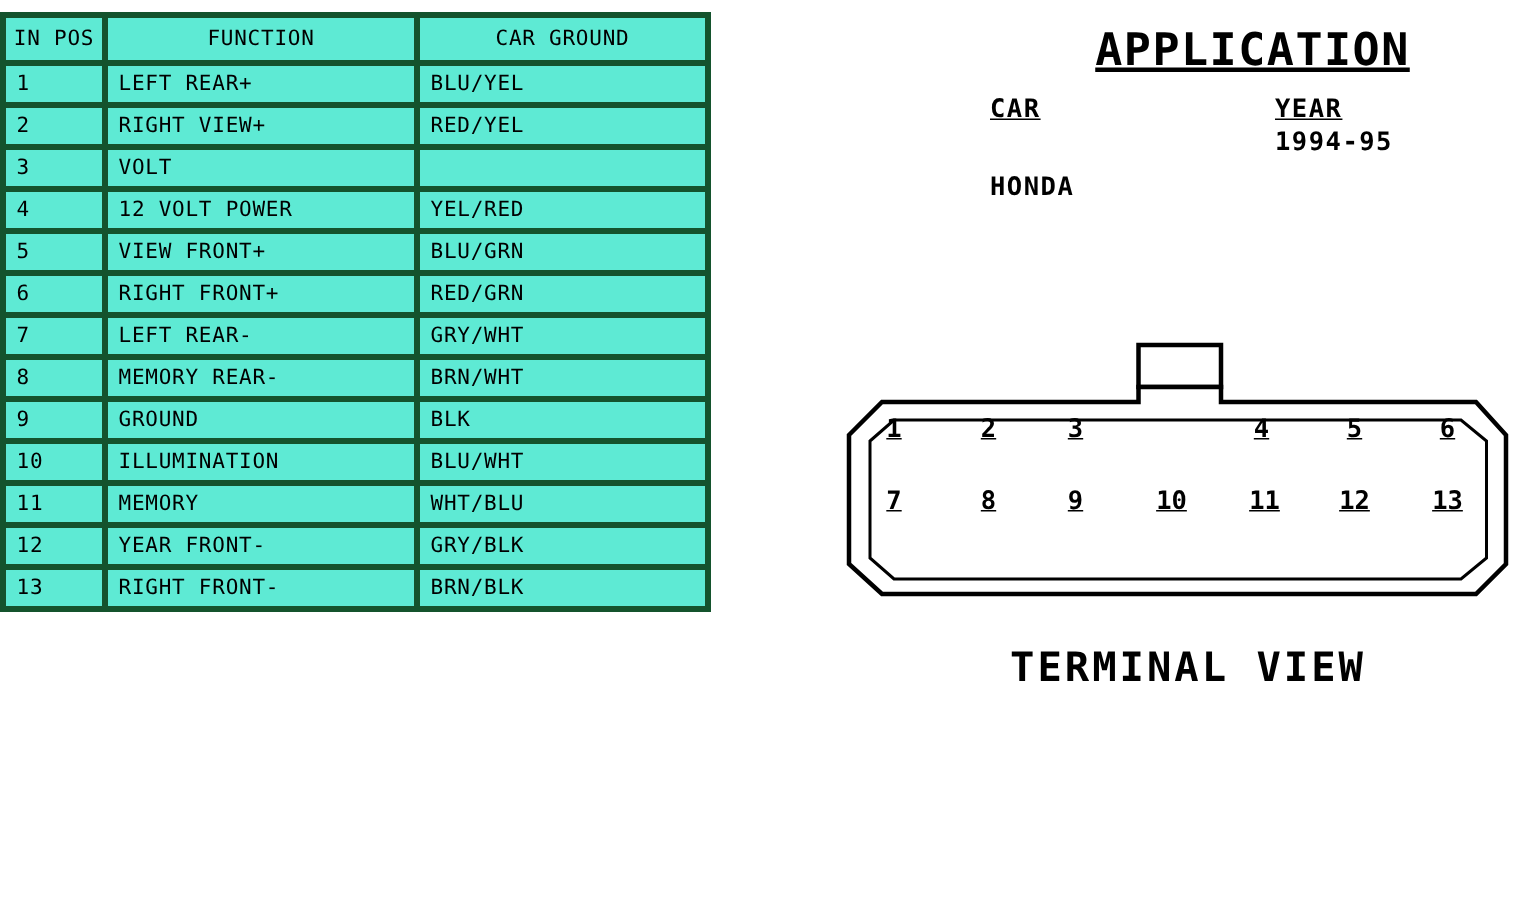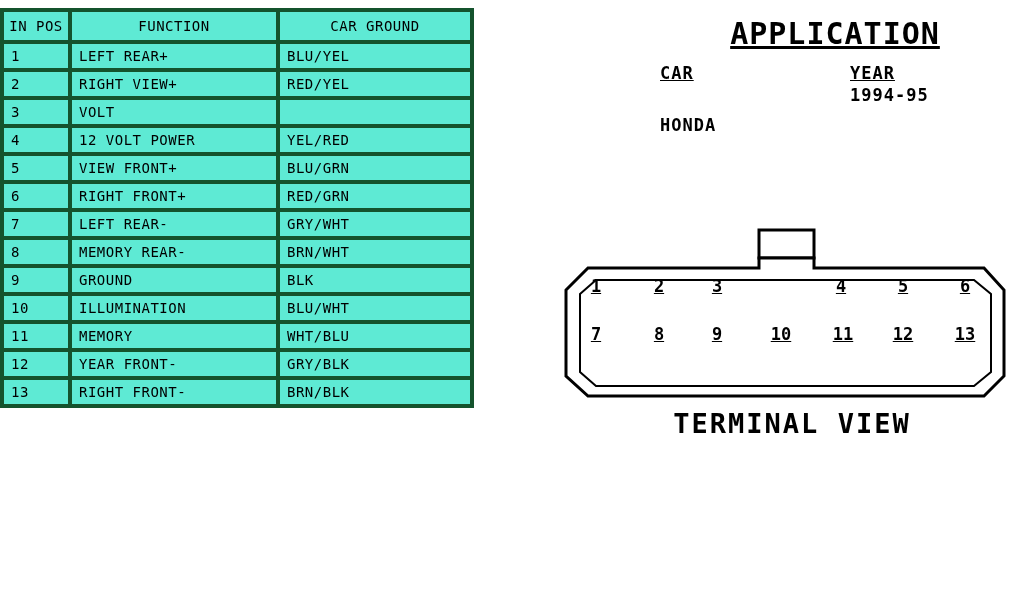--- a/index.html
+++ b/index.html
@@ -108,21 +108,21 @@
     font-size: 17px;
     font-weight: bold;
     font-family: "DejaVu Sans Mono", monospace;
     text-decoration: underline;
     text-align: center;
     width: 30px;
   }
   #terminal-view {
     position: absolute;
     left: 632px;
-    top: 408px;
+    top: 430px;
     width: 320px;
     text-align: center;
     font-size: 27px;
     font-weight: bold;
     letter-spacing: 2px;
   }
 </style>
 </head>
 <body>
 

